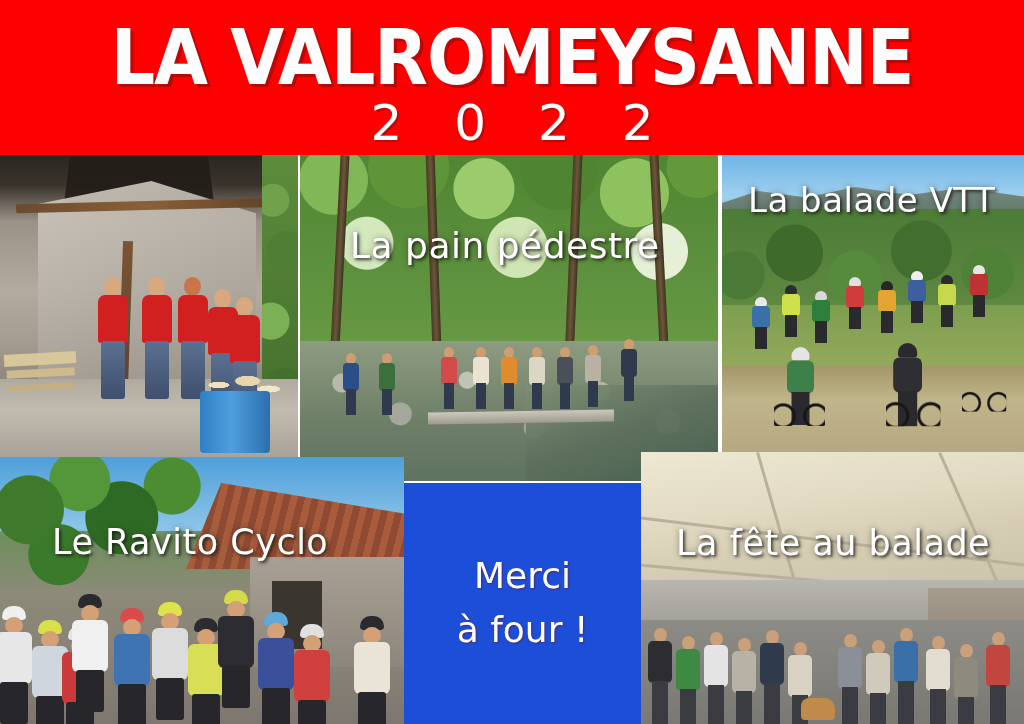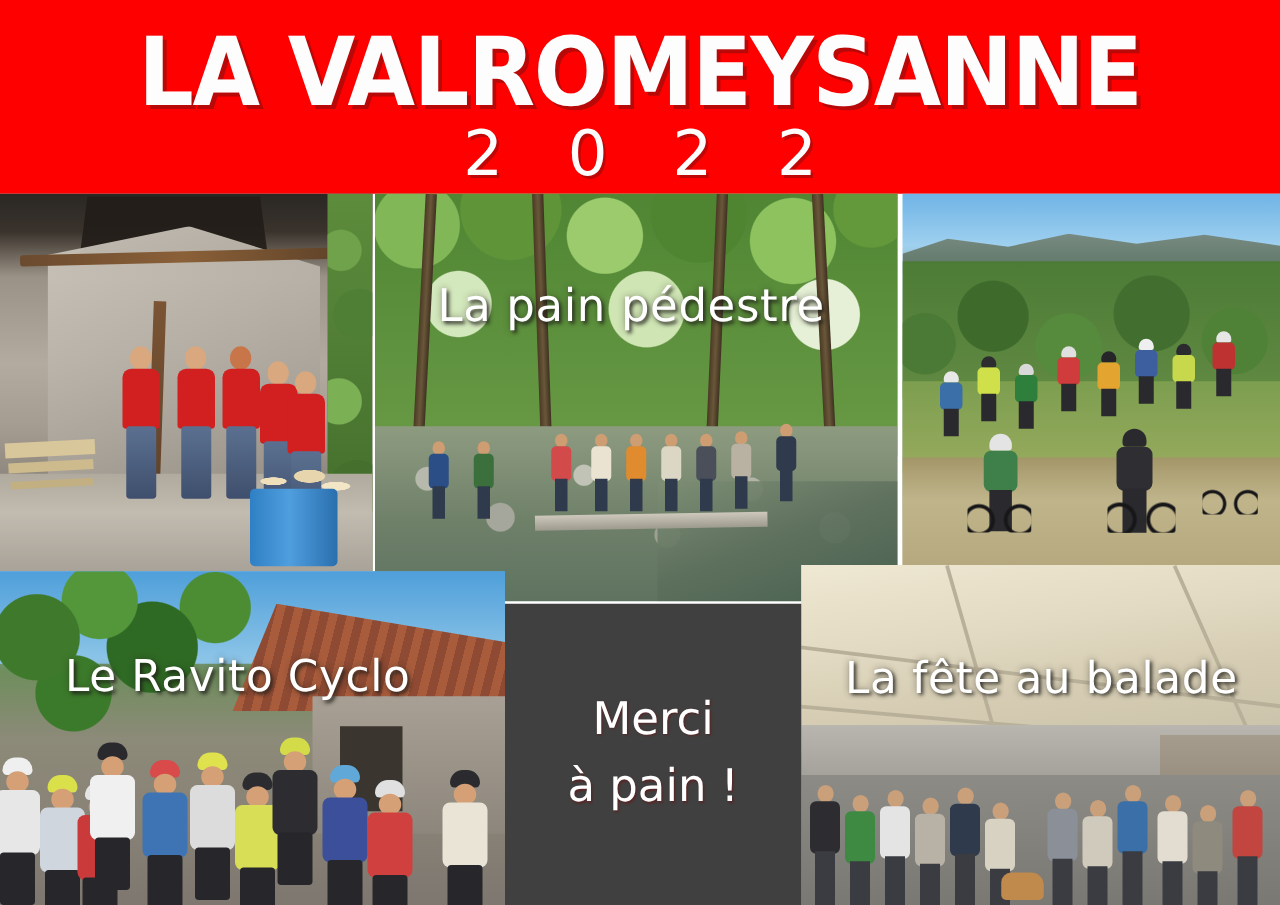--- a/index.html
+++ b/index.html
@@ -172,21 +172,21 @@
   #photo-fete .stone{position:absolute;right:0;top:136px;width:96px;height:74px;background:linear-gradient(180deg,#a59c8d,#8b8275);}
   #photo-fete .ground2{position:absolute;left:0;bottom:0;width:383px;height:104px;background:linear-gradient(180deg,#8d8b86,#7a7873);}
   #photo-fete .f{position:absolute;bottom:0;width:26px;height:96px;}
   #photo-fete .f .head{position:absolute;left:7px;top:0;width:13px;height:14px;border-radius:50%;background:#caa07b;}
   #photo-fete .f .bod{position:absolute;left:1px;top:13px;width:24px;height:42px;border-radius:5px;}
   #photo-fete .f .lg{position:absolute;left:5px;top:53px;width:16px;height:44px;background:#3a3c42;}
   #photo-fete .dog{position:absolute;left:160px;bottom:4px;width:34px;height:22px;background:#c08a4c;border-radius:8px 10px 4px 4px;}
   #cap-fete{left:676px;top:523px;font-size:35px;}
 
   
-  #merci-box{position:absolute;left:404px;top:483px;width:237px;height:241px;background:#404040;z-index:12;}
+  #merci-box{position:absolute;left:404px;top:483px;width:237px;height:241px;background:#1d4ed8;z-index:12;}
   .merci-line{position:absolute;width:237px;text-align:center;color:#ffffff;
     font-family:"DejaVu Sans","Liberation Sans",sans-serif;font-weight:400;font-size:36px;
     text-shadow:1px 1px 2px rgba(120,0,0,.45);}
   #merci-1{top:72px;}
   #merci-2{top:126px;}
 </style>
 </head>
 <body>
 
 <div id="poster">
@@ -343,20 +343,21 @@
       <div class="rider" style="left:150px;top:92px;transform:scale(1.6);transform-origin:0 0">
           <div class="hel" style="background:#2a2a2e"></div>
           <div class="tor" style="background:#2e2e33"></div>
           <div class="leg"></div>
         </div>
       <div class="bike" style="left:34px;top:142px;transform:scale(1.5);transform-origin:0 0"></div>
       <div class="bike" style="left:146px;top:140px;transform:scale(1.6);transform-origin:0 0"></div>
       <div class="bike" style="left:222px;top:132px;transform:scale(1.3);transform-origin:0 0"></div>
     </div>
   </div>
+  <div class="caption" id="cap-vtt">La balade VTT</div>
 
   <div class="photo" id="photo-ravito">
     <div class="sky2"></div>
     <div class="tree"></div>
     <div class="roof"></div>
     <div class="wall2"></div>
     <div class="door"></div>
     <div class="crowd">
       <div class="c" style="left:-6px">
           <div class="hel" style="background:#efefef"></div>
@@ -496,16 +497,16 @@
         <div class="head"></div>
         <div class="bod" style="background:#c2453f"></div>
         <div class="lg"></div>
       </div>
     <div class="dog"></div>
   </div>
   <div class="caption" id="cap-fete">La fête au balade</div>
 
   <div id="merci-box">
     <div class="merci-line" id="merci-1">Merci</div>
-    <div class="merci-line" id="merci-2">à pain !</div>
+    <div class="merci-line" id="merci-2">à four !</div>
   </div>
 
 </div>
 
 </body></html>

